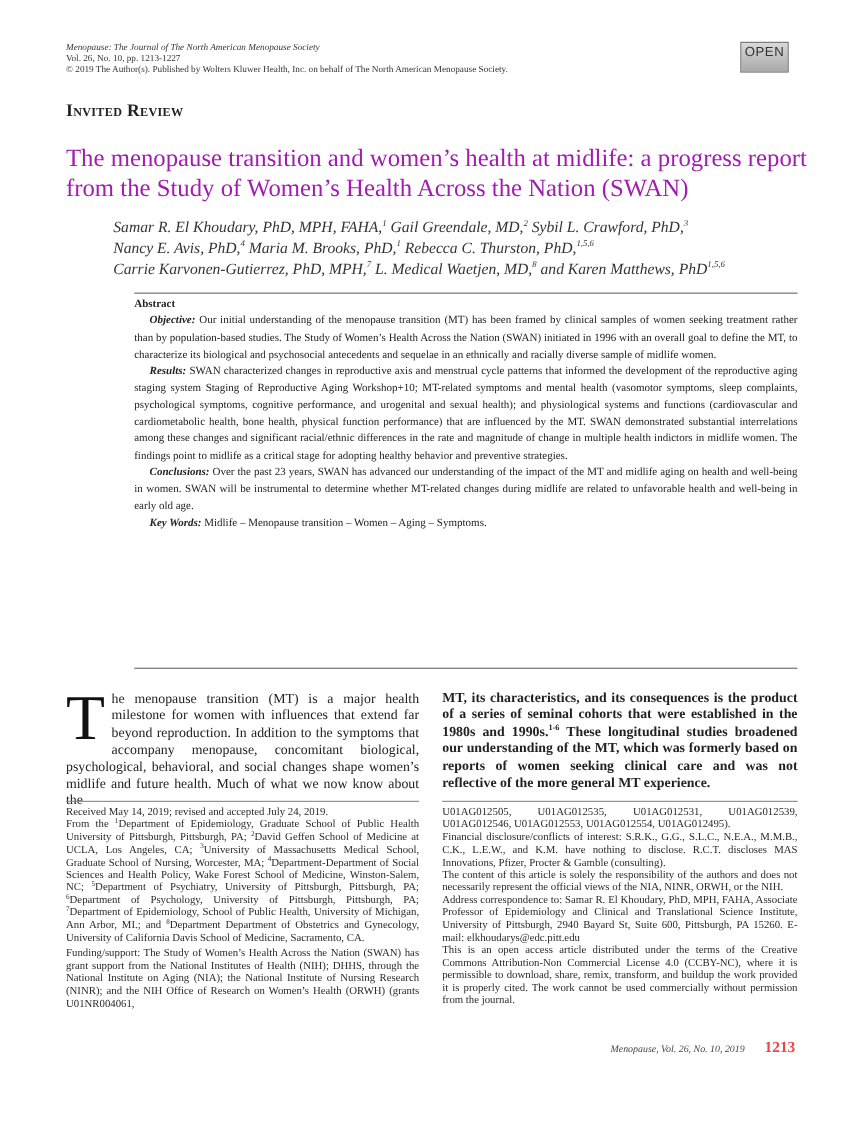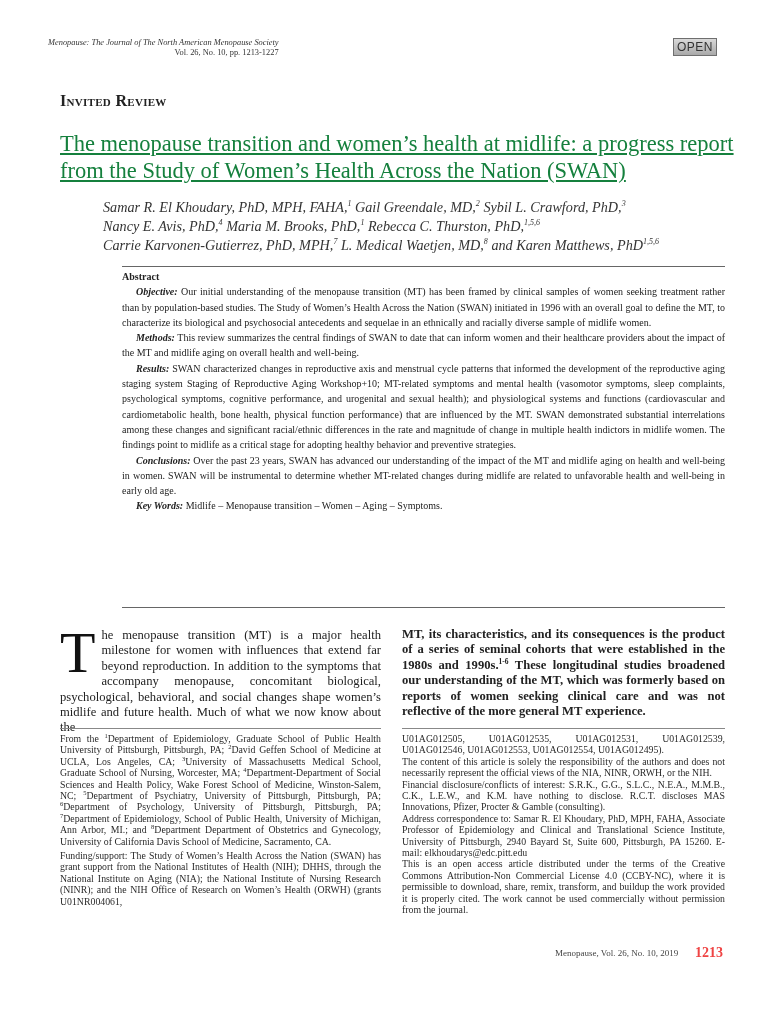--- a/index.html
+++ b/index.html
@@ -1,38 +1,38 @@
 <!DOCTYPE html>
 <html><head>
   <meta charset="utf-8">
   <style>
     html, body { margin: 0; padding: 0; background: #ffffff; }
     body {
       width: 769px; height: 1024px; position: relative; overflow: hidden;
       font-family: "Liberation Serif", "DejaVu Serif", serif; color: #1e1e1e;
     }
     .journal-header {
-      position: absolute; left: 48px; top: 38px;
-      font-size: 8.4px; line-height: 10px; color: #333; text-align: right;
+      position: absolute; left: 60px; top: 38px;
+      font-size: 8.4px; line-height: 10px; color: #333;
     }
     .journal-header .jname { font-style: italic; }
     .open-badge {
-      position: absolute; left: 673px; top: 38px; width: 44px; height: 18px;
+      position: absolute; left: 673px; top: 38px; width: 44px; height: 28px;
       background: linear-gradient(#d9d9d9, #a9a9a9);
       border: 1px solid #6f6f6f; box-sizing: border-box;
       font-family: "Liberation Sans", "DejaVu Sans", sans-serif;
       font-size: 12px; line-height: 16px; text-align: center; color: #333; letter-spacing: 0.5px;
     }
     .section-label {
       position: absolute; left: 60px; top: 92px;
       font-size: 16px; font-weight: bold; font-variant: small-caps; letter-spacing: 0.3px; color: #222;
     }
     .title {
       position: absolute; left: 60px; top: 130px; width: 680px;
-      font-size: 22.5px; line-height: 27px; color: #15803d; text-decoration: underline;
+      font-size: 22.5px; line-height: 27px; color: #a21caf;
     }
     .authors {
       position: absolute; left: 60px; top: 198px; width: 680px;
       font-size: 14.2px; line-height: 19px; font-style: italic; color: #333; margin-left: 43px;
     }
     .authors sup { font-size: 8px; vertical-align: 6px; line-height: 0; }
     .rule { position: absolute; height: 1px; background: #666; }
     .abstract {
       position: absolute; left: 122px; top: 269px; width: 603px;
       font-size: 10px; line-height: 15.3px; text-align: justify; color: #222;
@@ -50,32 +50,33 @@
     }
     .col-right sup { font-size: 7.5px; vertical-align: 5px; line-height: 0; }
     .notes {
       position: absolute; font-size: 9.8px; line-height: 11.4px; text-align: justify; color: #2a2a2a;
     }
     .notes p { margin: 0 0 0 0; }
     .notes sup { font-size: 6.5px; vertical-align: 4px; line-height: 0; }
     .notes-left { left: 60px; top: 733px; width: 321px; }
     .notes-right { left: 402px; top: 733px; width: 323px; }
     .footer {
-      position: absolute; left: 555px; top: 948px; font-size: 9px; color: #444; text-align: right;
+      position: absolute; left: 555px; top: 948px; font-size: 9px; font-style: italic; color: #444; text-align: right;
     }
     .page-num {
       position: absolute; left: 695px; top: 945px; font-size: 14px; font-weight: bold; color: #ef4444;
     }
   </style>
 </head>
 <body>
 
 <div class="journal-header">
   <div class="jname">Menopause: The Journal of The North American Menopause Society</div>
   <div>Vol. 26, No. 10, pp. 1213-1227</div>
+  <div>© 2019 The Author(s). Published by Wolters Kluwer Health, Inc. on behalf of The North American Menopause Society.</div>
 </div>
 
 <div class="open-badge">OPEN</div>
 
 <div class="section-label">Invited Review</div>
 
 <div class="title">The menopause transition and women’s health at midlife: a progress report from the Study of Women’s Health Across the Nation (SWAN)</div>
 
 <div class="authors">
   <span><span>Samar R. El Khoudary, PhD, MPH, FAHA,</span><sup>1</sup></span>
@@ -87,47 +88,47 @@
   <span><span>Carrie Karvonen-Gutierrez, PhD, MPH,</span><sup>7</sup></span>
   <span><span>L. Medical Waetjen, MD,</span><sup>8</sup></span>
   <span><span>and Karen Matthews, PhD</span><sup>1,5,6</sup></span>
 </div>
 
 <div class="rule" style="left:122px; top:266px; width:603px;"></div>
 
 <div class="abstract">
   <div class="abs-head">Abstract</div>
   <p><span class="lbl">Objective:</span> <span>Our initial understanding of the menopause transition (MT) has been framed by clinical samples of women seeking treatment rather than by population-based studies. The Study of Women’s Health Across the Nation (SWAN) initiated in 1996 with an overall goal to define the MT, to characterize its biological and psychosocial antecedents and sequelae in an ethnically and racially diverse sample of midlife women.</span></p>
-  <p><span class="lbl">Methods:</span> <span>This review summarizes the central findings of SWAN to date that can inform women and their healthcare providers about the impact of the MT and midlife aging on overall health and well-being.</span></p>
   <p><span class="lbl">Results:</span> <span>SWAN characterized changes in reproductive axis and menstrual cycle patterns that informed the development of the reproductive aging staging system Staging of Reproductive Aging Workshop+10; MT-related symptoms and mental health (vasomotor symptoms, sleep complaints, psychological symptoms, cognitive performance, and urogenital and sexual health); and physiological systems and functions (cardiovascular and cardiometabolic health, bone health, physical function performance) that are influenced by the MT. SWAN demonstrated substantial interrelations among these changes and significant racial/ethnic differences in the rate and magnitude of change in multiple health indictors in midlife women. The findings point to midlife as a critical stage for adopting healthy behavior and preventive strategies.</span></p>
   <p><span class="lbl">Conclusions:</span> <span>Over the past 23 years, SWAN has advanced our understanding of the impact of the MT and midlife aging on health and well-being in women. SWAN will be instrumental to determine whether MT-related changes during midlife are related to unfavorable health and well-being in early old age.</span></p>
   <p><span class="lbl">Key Words:</span> <span>Midlife – Menopause transition – Women – Aging – Symptoms.</span></p>
 </div>
 
 <div class="rule" style="left:122px; top:607px; width:603px;"></div>
 
 <div class="col col-left">
   <span class="dropcap">T</span>
   <span>he menopause transition (MT) is a major health milestone for women with influences that extend far beyond reproduction. In addition to the symptoms that accompany menopause, concomitant biological, psychological, behavioral, and social changes shape women’s midlife and future health. Much of what we now know about the</span>
 </div>
 
 <div class="col col-right">
   <span>MT, its characteristics, and its consequences is the product of a series of seminal cohorts that were established in the 1980s and 1990s.</span><sup>1-6</sup><span> These longitudinal studies broadened our understanding of the MT, which was formerly based on reports of women seeking clinical care and was not reflective of the more general MT experience.</span>
 </div>
 
 <div class="rule" style="left:60px; top:728px; width:321px; background:#888;"></div>
 <div class="rule" style="left:402px; top:728px; width:323px; background:#888;"></div>
 
 <div class="notes notes-left">
+  <p>Received May 14, 2019; revised and accepted July 24, 2019.</p>
   <p><span>From the </span><sup>1</sup><span>Department of Epidemiology, Graduate School of Public Health University of Pittsburgh, Pittsburgh, PA; </span><sup>2</sup><span>David Geffen School of Medicine at UCLA, Los Angeles, CA; </span><sup>3</sup><span>University of Massachusetts Medical School, Graduate School of Nursing, Worcester, MA; </span><sup>4</sup><span>Department-Department of Social Sciences and Health Policy, Wake Forest School of Medicine, Winston-Salem, NC; </span><sup>5</sup><span>Department of Psychiatry, University of Pittsburgh, Pittsburgh, PA; </span><sup>6</sup><span>Department of Psychology, University of Pittsburgh, Pittsburgh, PA; </span><sup>7</sup><span>Department of Epidemiology, School of Public Health, University of Michigan, Ann Arbor, MI.; and </span><sup>8</sup><span>Department Department of Obstetrics and Gynecology, University of California Davis School of Medicine, Sacramento, CA.</span></p>
   <p style="margin-top:3px;">Funding/support: The Study of Women’s Health Across the Nation (SWAN) has grant support from the National Institutes of Health (NIH); DHHS, through the National Institute on Aging (NIA); the National Institute of Nursing Research (NINR); and the NIH Office of Research on Women’s Health (ORWH) (grants U01NR004061,</p>
 </div>
 
 <div class="notes notes-right">
   <p>U01AG012505, U01AG012535, U01AG012531, U01AG012539, U01AG012546, U01AG012553, U01AG012554, U01AG012495).</p>
+  <p>Financial disclosure/conflicts of interest: S.R.K., G.G., S.L.C., N.E.A., M.M.B., C.K., L.E.W., and K.M. have nothing to disclose. R.C.T. discloses MAS Innovations, Pfizer, Procter &amp; Gamble (consulting).</p>
   <p>The content of this article is solely the responsibility of the authors and does not necessarily represent the official views of the NIA, NINR, ORWH, or the NIH.</p>
-  <p>Financial disclosure/conflicts of interest: S.R.K., G.G., S.L.C., N.E.A., M.M.B., C.K., L.E.W., and K.M. have nothing to disclose. R.C.T. discloses MAS Innovations, Pfizer, Procter &amp; Gamble (consulting).</p>
   <p>Address correspondence to: Samar R. El Khoudary, PhD, MPH, FAHA, Associate Professor of Epidemiology and Clinical and Translational Science Institute, University of Pittsburgh, 2940 Bayard St, Suite 600, Pittsburgh, PA 15260. E-mail: elkhoudarys@edc.pitt.edu</p>
   <p>This is an open access article distributed under the terms of the Creative Commons Attribution-Non Commercial License 4.0 (CCBY-NC), where it is permissible to download, share, remix, transform, and buildup the work provided it is properly cited. The work cannot be used commercially without permission from the journal.</p>
 </div>
 
 <div class="footer">Menopause, Vol. 26, No. 10, 2019</div>
 <div class="page-num">1213</div>
 
 </body></html>

